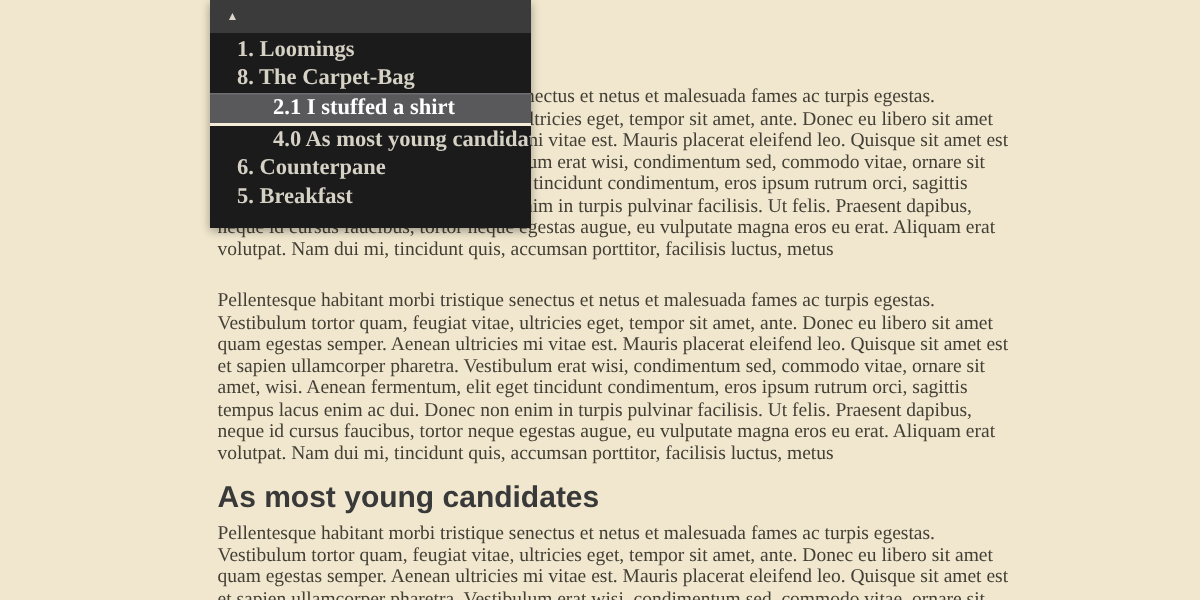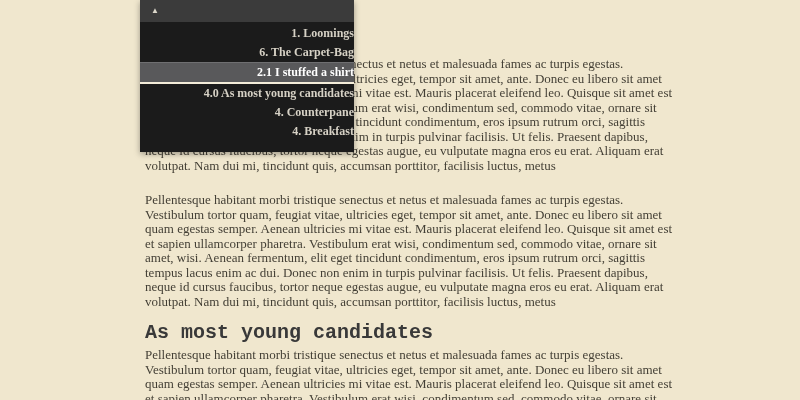--- a/index.html
+++ b/index.html
@@ -25,21 +25,21 @@
   }
   .article p {
     margin: 0;
     font-size: 13px;
     line-height: 14.5px;
   }
   .article .para-1 { margin-top: 57px; }
   .article .para-2 { margin-top: 20px; }
   .article h2 {
     margin: 12px 0 0 0;
-    font-family: Liberation Mono, monospace;
+    font-family: Liberation Sans, sans-serif;
     font-weight: bold;
     font-size: 20px;
     line-height: 23px;
     color: #393939;
   }
   .article .para-3 { margin-top: 4px; }
 
   
   .toc-panel {
     position: absolute;
@@ -67,27 +67,26 @@
     margin: 0 7px 0 3px;
     line-height: 1;
   }
   .toc-list {
     list-style: none;
     margin: 0;
     padding: 2px 0 11px 0;
   }
   .toc-item {
     line-height: 19px;
-    font-size: 12px;
+    font-size: 15px;
     color: #d6d1c5;
     padding-left: 18px;
     white-space: nowrap;
     overflow: hidden;
     cursor: pointer;
-    text-align: right;
   }
   .toc-item.sub { padding-left: 42px; }
   .toc-item.active {
     background: #59595b;
     color: #ffffff;
     border-top: 1px solid #6f6f71;
     border-bottom: 2px solid #f3ecd9;
   }
 </style>
 </head>
@@ -101,21 +100,21 @@
     <h2>As most young candidates</h2>
     <p class="para-3">Pellentesque habitant morbi tristique senectus et netus et malesuada fames ac turpis egestas. Vestibulum tortor quam, feugiat vitae, ultricies eget, tempor sit amet, ante. Donec eu libero sit amet quam egestas semper. Aenean ultricies mi vitae est. Mauris placerat eleifend leo. Quisque sit amet est et sapien ullamcorper pharetra. Vestibulum erat wisi, condimentum sed, commodo vitae, ornare sit amet, wisi. Aenean fermentum, elit eget tincidunt condimentum, eros ipsum rutrum orci, sagittis tempus lacus enim ac dui. Donec non enim in turpis pulvinar facilisis. Ut felis. Praesent dapibus, neque id cursus faucibus, tortor neque egestas augue, eu vulputate magna eros eu erat. Aliquam erat volutpat. Nam dui mi, tincidunt quis, accumsan porttitor, facilisis luctus, metus</p>
   </div>
 
   <div class="toc-panel">
     <div class="toc-header">
       <span class="tri">▲</span>
     </div>
     <ul class="toc-list">
       <li class="toc-item">1. Loomings</li>
-      <li class="toc-item">6. The Carpet-Bag</li>
+      <li class="toc-item">8. The Carpet-Bag</li>
       <li class="toc-item sub active">2.1 I stuffed a shirt</li>
       <li class="toc-item sub">4.0 As most young candidates</li>
-      <li class="toc-item">4. Counterpane</li>
-      <li class="toc-item">4. Breakfast</li>
+      <li class="toc-item">6. Counterpane</li>
+      <li class="toc-item">5. Breakfast</li>
     </ul>
   </div>
 
 </div>
 
 </body></html>

